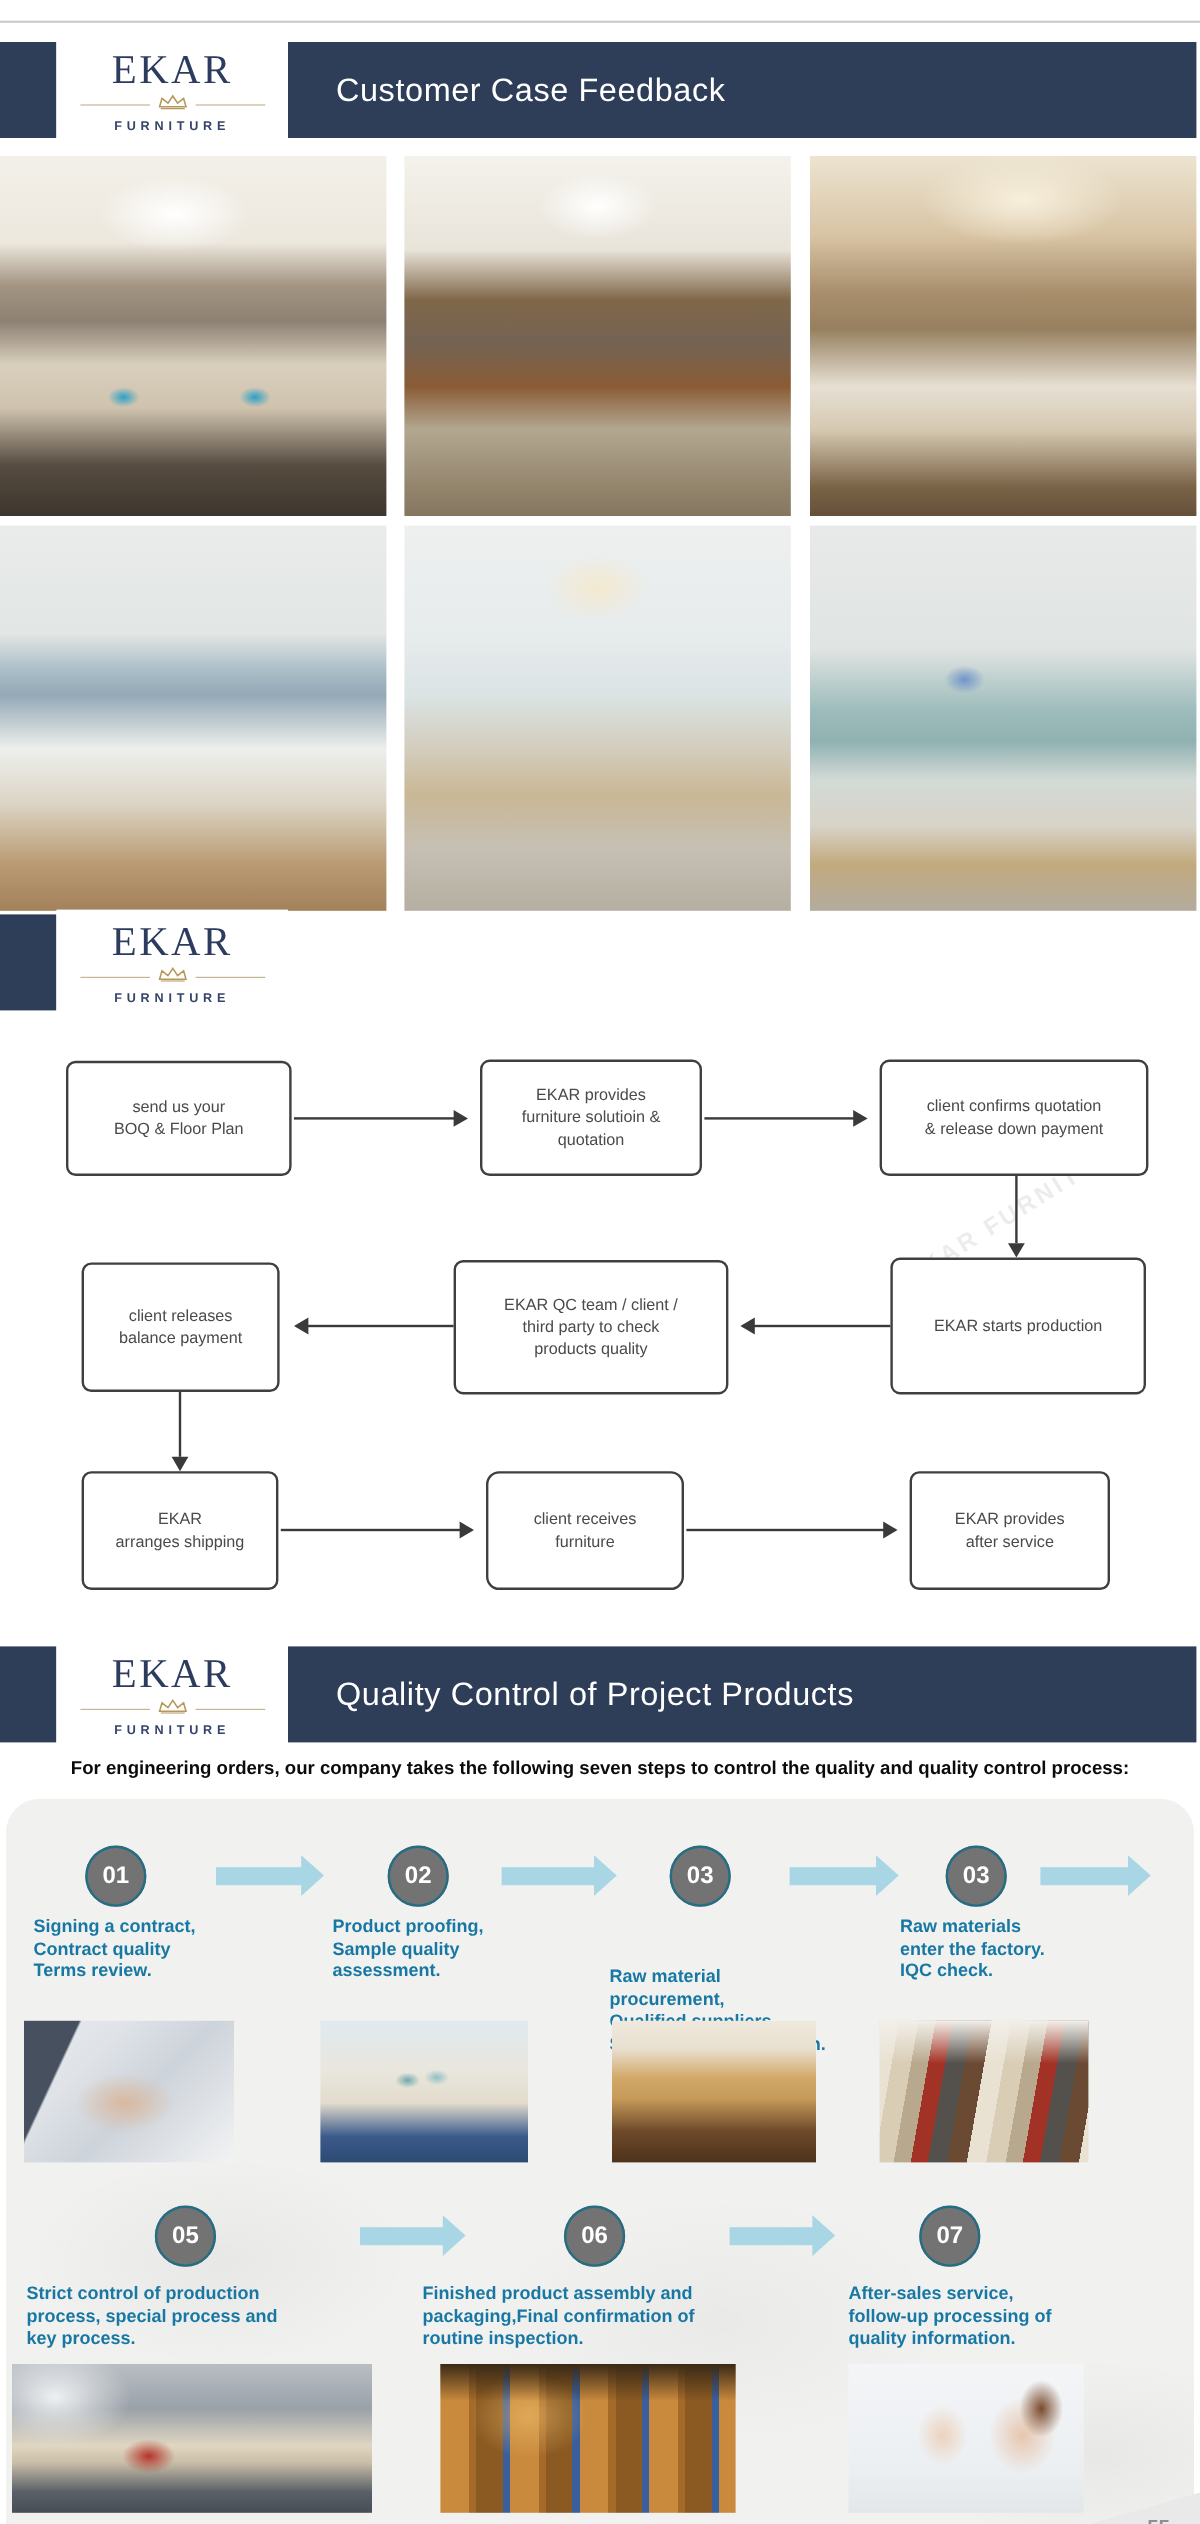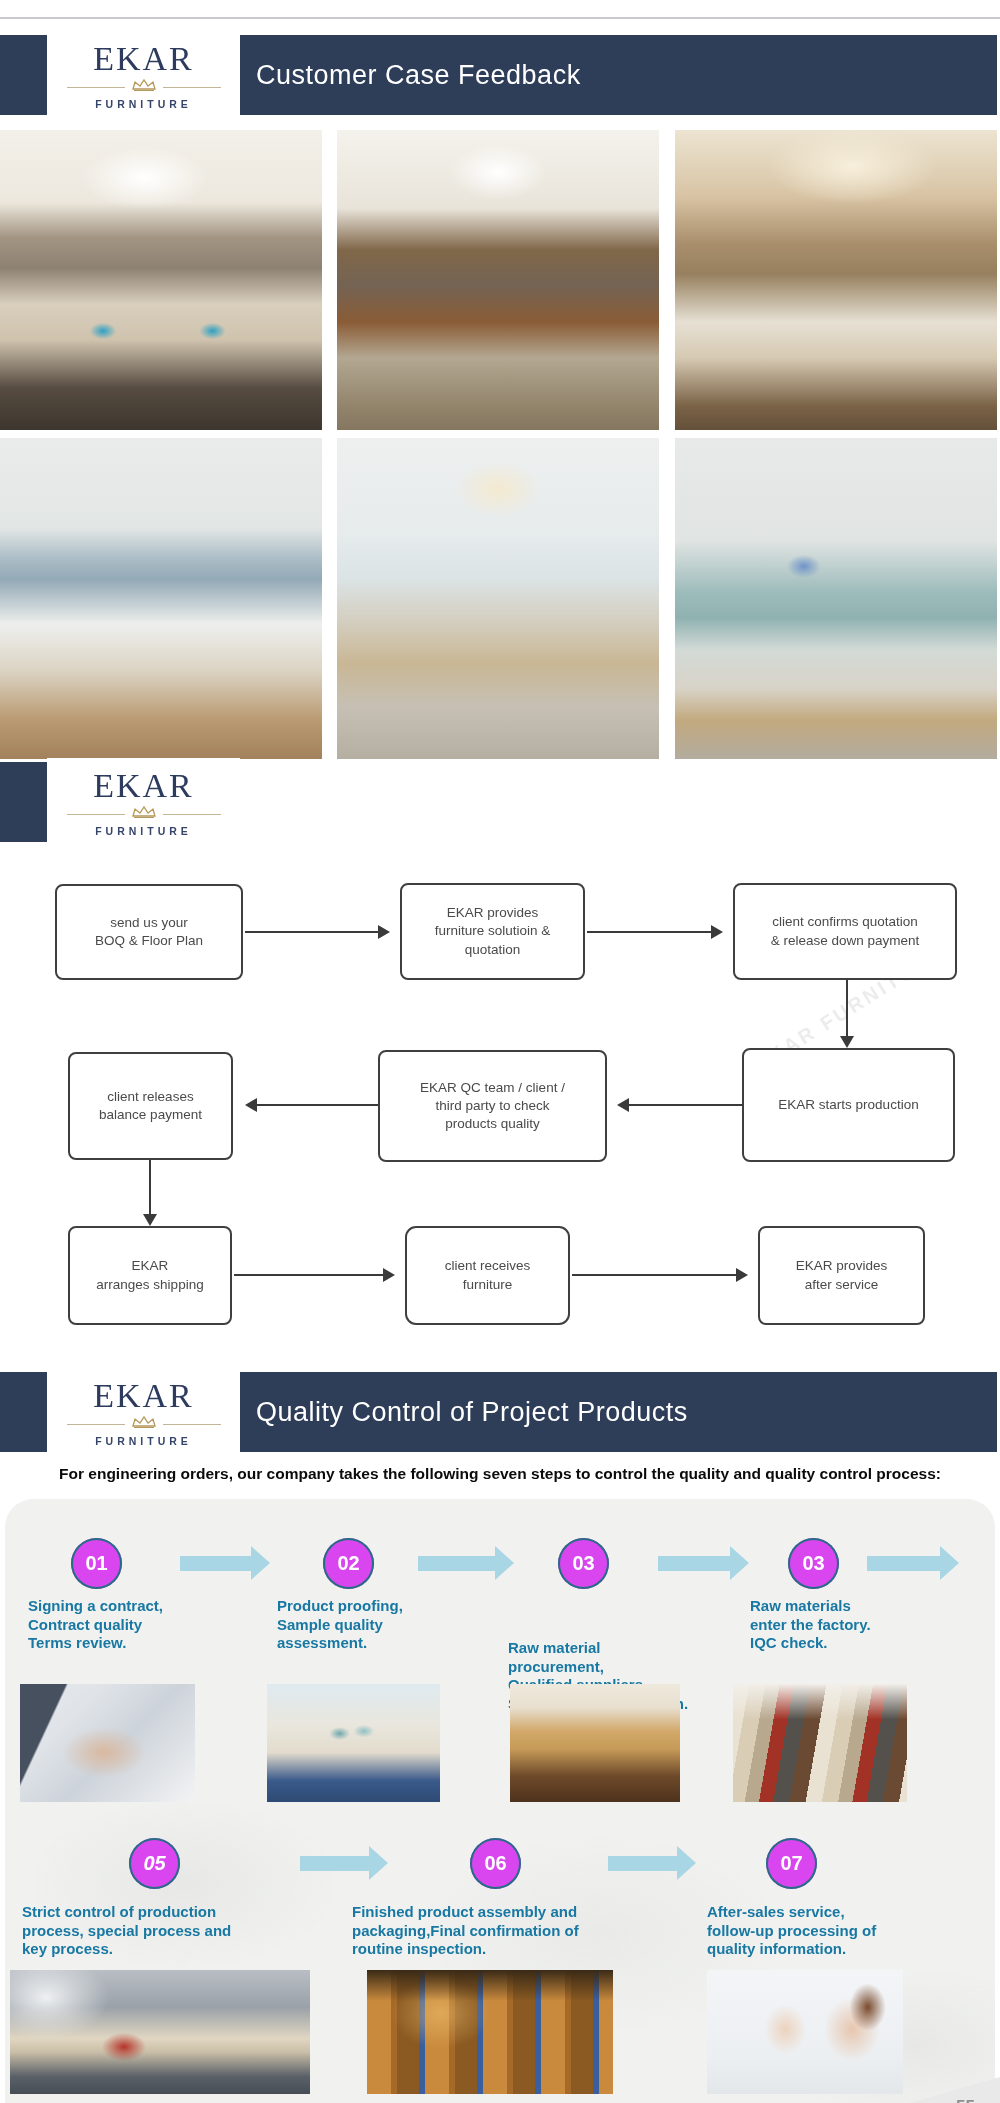--- a/index.html
+++ b/index.html
@@ -13,21 +13,21 @@
   .hdr-strip{position:absolute;left:0;top:0;width:47px;height:80px;background:#2e3e59;}
   .logo-box{position:absolute;left:47px;top:-4px;width:193px;height:88px;background:#fff;
             display:flex;flex-direction:column;align-items:center;justify-content:center;}
   .logo-brand{font-family:"Liberation Serif",serif;font-size:34px;letter-spacing:2px;
               color:#2c3b5e;line-height:1;margin-top:2px;}
   .logo-div{display:flex;align-items:center;gap:4px;margin-top:2px;}
   .logo-rule{display:inline-block;width:58px;height:1px;background:#c3b694;}
   .logo-sub{font-size:10.5px;font-weight:bold;letter-spacing:4px;color:#34446a;margin-top:2px;}
   .hdr-band{position:absolute;left:240px;top:0;width:757px;height:80px;background:#2e3e59;
             display:flex;align-items:center;}
-  .hdr-title{color:#ffffff;font-size:27px;font-weight:500;letter-spacing:0.5px;padding-left:16px;}
+  .hdr-title{color:#ffffff;font-size:27px;font-weight:500;letter-spacing:0.5px;padding-left:40px;}
 
   
   .ph{position:absolute;}
   .g1,.g2,.g3{top:113px;height:300px;}
   .g4,.g5,.g6{top:421px;height:321px;}
   .c1{left:0;width:322px;} .c2{left:337px;width:322px;} .c3{left:675px;width:322px;}
   .g1{background:
       radial-gradient(90px 45px ellipse at 45% 16%,#ffffff,rgba(255,255,255,0) 70%),
       radial-gradient(22px 14px ellipse at 32% 67%,#2da0c5,rgba(45,160,197,0) 60%),
       radial-gradient(22px 14px ellipse at 66% 67%,#2da0c5,rgba(45,160,197,0) 60%),
@@ -82,25 +82,25 @@
 
   
   .intro{position:absolute;left:0;top:1448px;width:1000px;text-align:center;
          color:#0b0b0b;font-size:15.5px;font-weight:bold;}
   .panel{position:absolute;left:5px;top:1482px;width:990px;height:621px;background:#f1f2f0;
          border-radius:28px 28px 0 0;}
   .panel::before{content:"";position:absolute;inset:0;border-radius:28px 28px 0 0;background:
       radial-gradient(220px 120px ellipse at 18% 62%,#e7e8e6,rgba(231,232,230,0) 70%),
       radial-gradient(260px 140px ellipse at 60% 70%,#e9eae8,rgba(233,234,232,0) 70%),
       radial-gradient(200px 110px ellipse at 92% 88%,#e7e8e6,rgba(231,232,230,0) 70%);}
-  .stepc{position:absolute;width:51px;height:51px;border-radius:50%;background:#d946ef;
+  .stepc{position:absolute;width:51px;height:51px;border-radius:50%;background:#737373;
          box-shadow:inset 0 0 0 2px #256d85;color:#fff;font-weight:bold;font-size:20px;
          display:flex;align-items:center;justify-content:center;}
   .s1{left:71px;top:1521px;} .s2{left:323px;top:1521px;} .s3{left:558px;top:1521px;} .s4{left:788px;top:1521px;}
-  .s5{left:129px;top:1821px;font-style:italic;} .s6{left:470px;top:1821px;} .s7{left:766px;top:1821px;}
+  .s5{left:129px;top:1821px;} .s6{left:470px;top:1821px;} .s7{left:766px;top:1821px;}
   .barrow{position:absolute;height:15px;background:#a9d6e5;}
   .barrow::after{content:"";position:absolute;right:-18px;top:-10px;width:0;height:0;
       border-left:19px solid #a9d6e5;border-top:17px solid transparent;border-bottom:17px solid transparent;}
   .ba1{left:180px;top:1539px;width:72px;}
   .ba2{left:418px;top:1539px;width:78px;}
   .ba3{left:658px;top:1539px;width:73px;}
   .ba4{left:867px;top:1539px;width:74px;}
   .ba5{left:300px;top:1839px;width:70px;}
   .ba6{left:608px;top:1839px;width:70px;}
   .steptext{position:absolute;font-weight:bold;font-size:15px;line-height:1.24;

